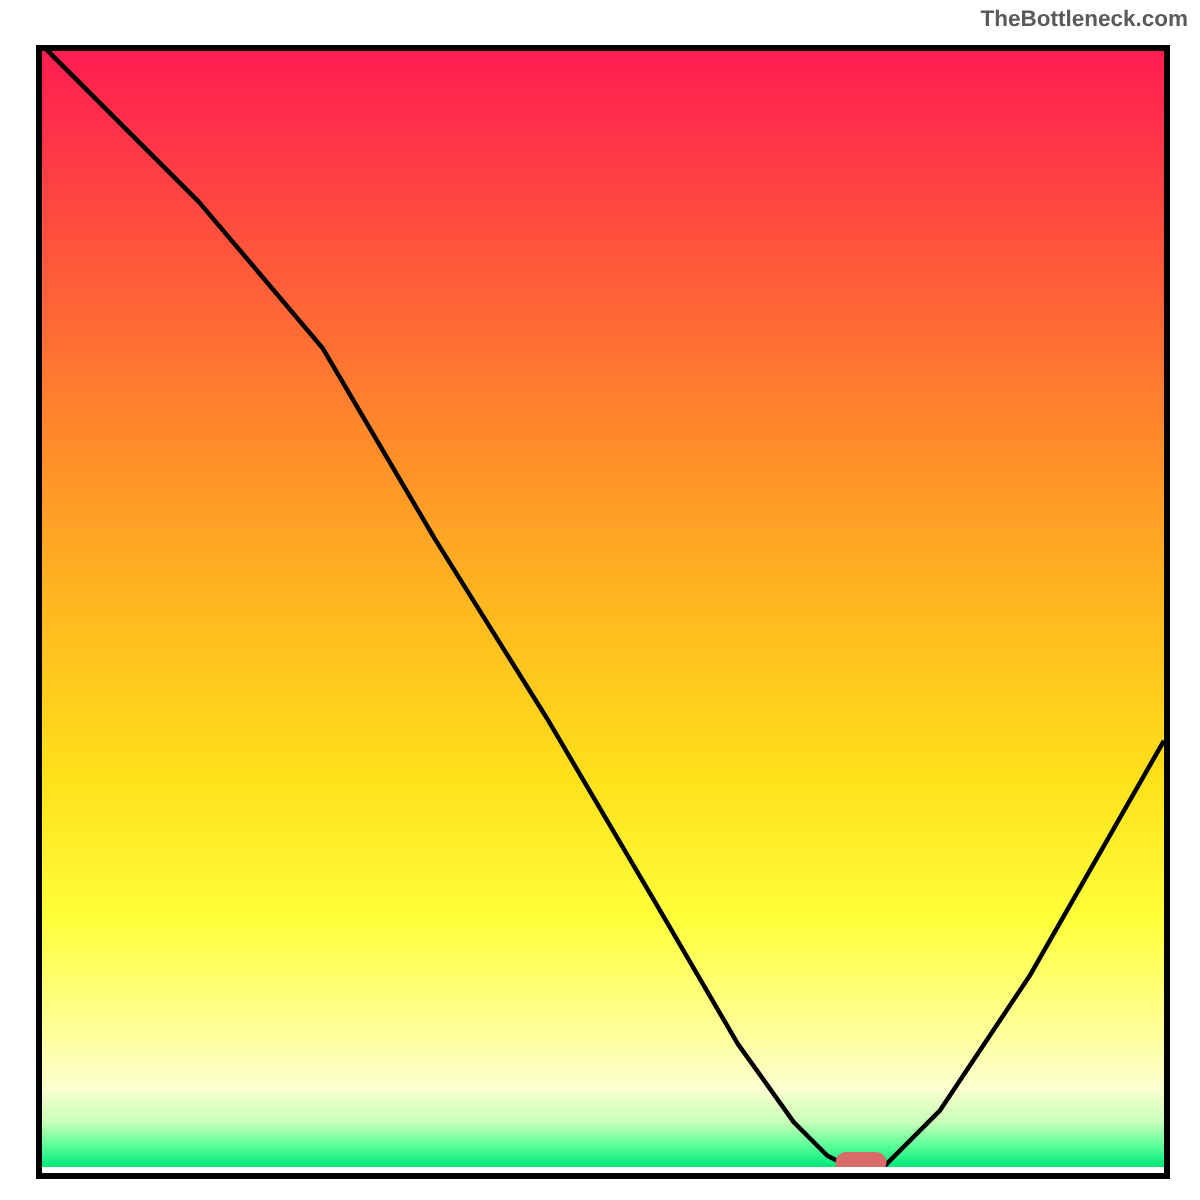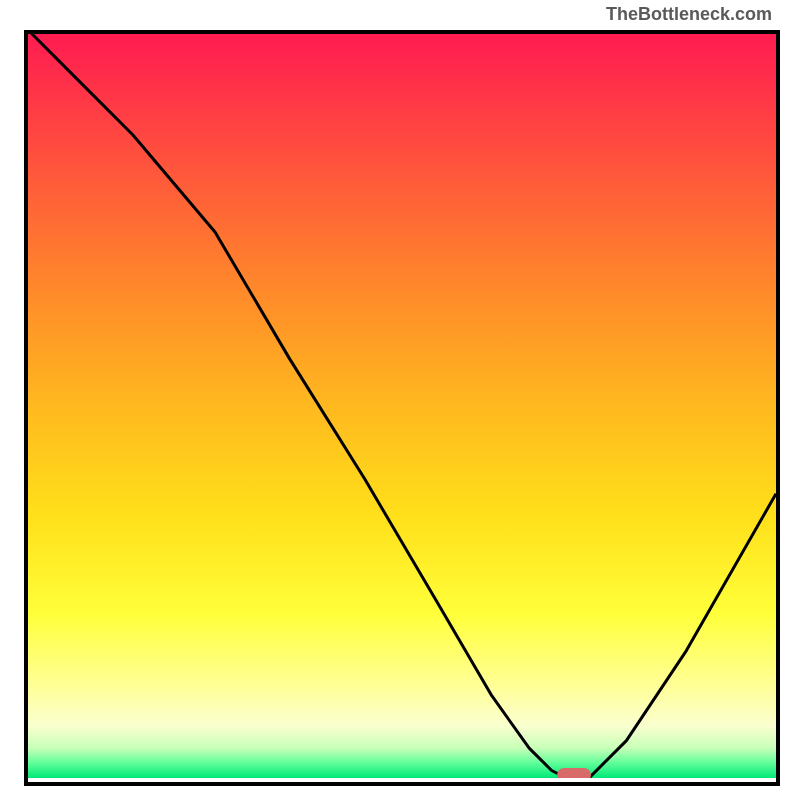--- a/index.html
+++ b/index.html
@@ -6,22 +6,22 @@
   body {
     width: 800px;
     height: 800px;
     background: #ffffff;
     position: relative;
     font-family: Arial, sans-serif;
   }
   .watermark {
     position: absolute;
     top: 4px;
-    right: 28px;
-    font-size: 18px;
+    right: 8px;
+    font-size: 15px;
     font-weight: bold;
     color: #5a5a5a;
     z-index: 10;
   }
   
   .plot-area {
     position: absolute;
     top: 30px;
     left: 28px;
     width: 748px;

